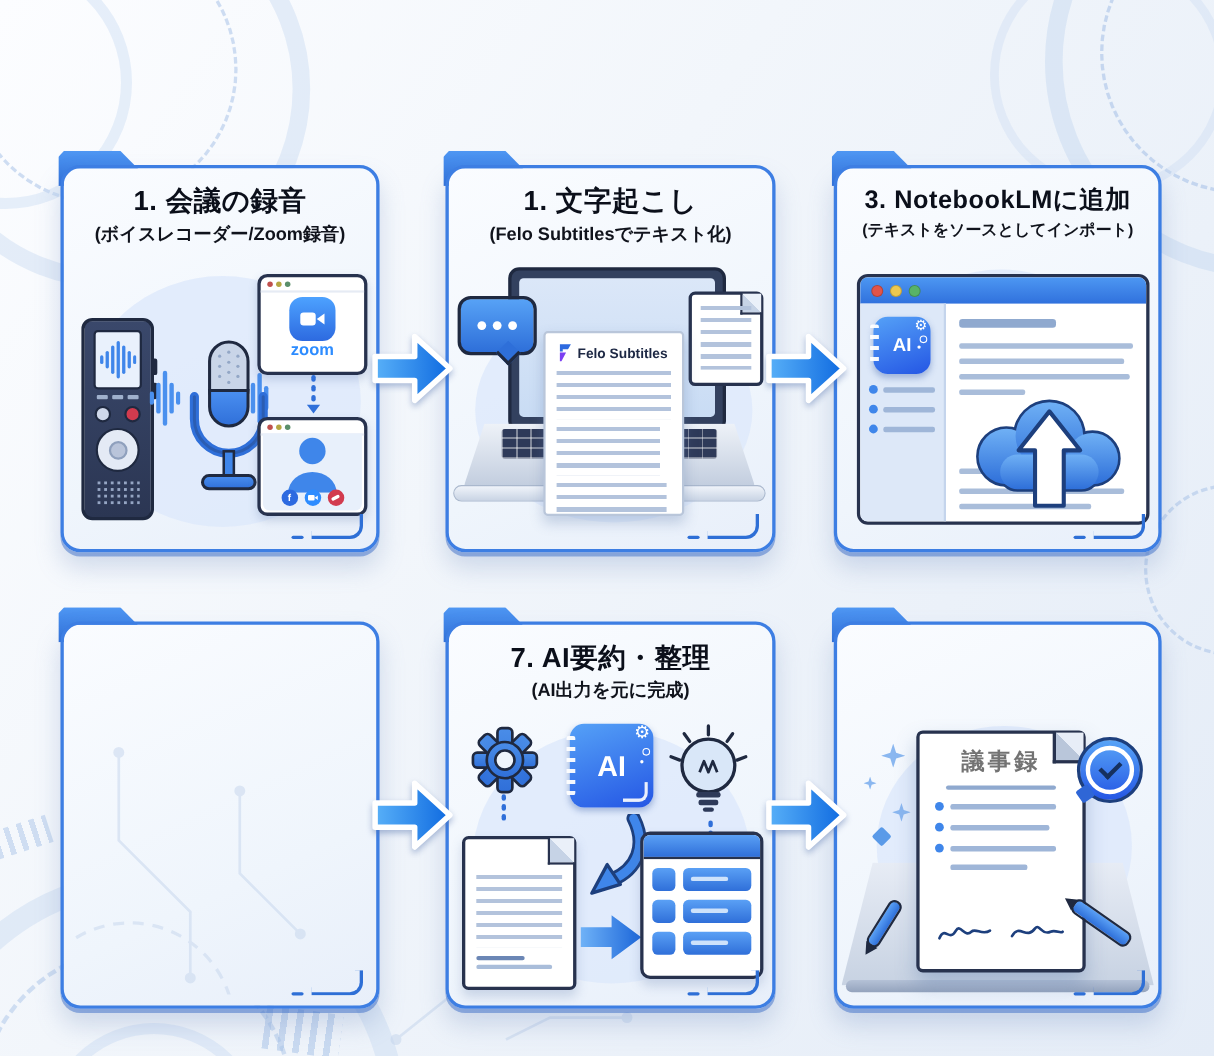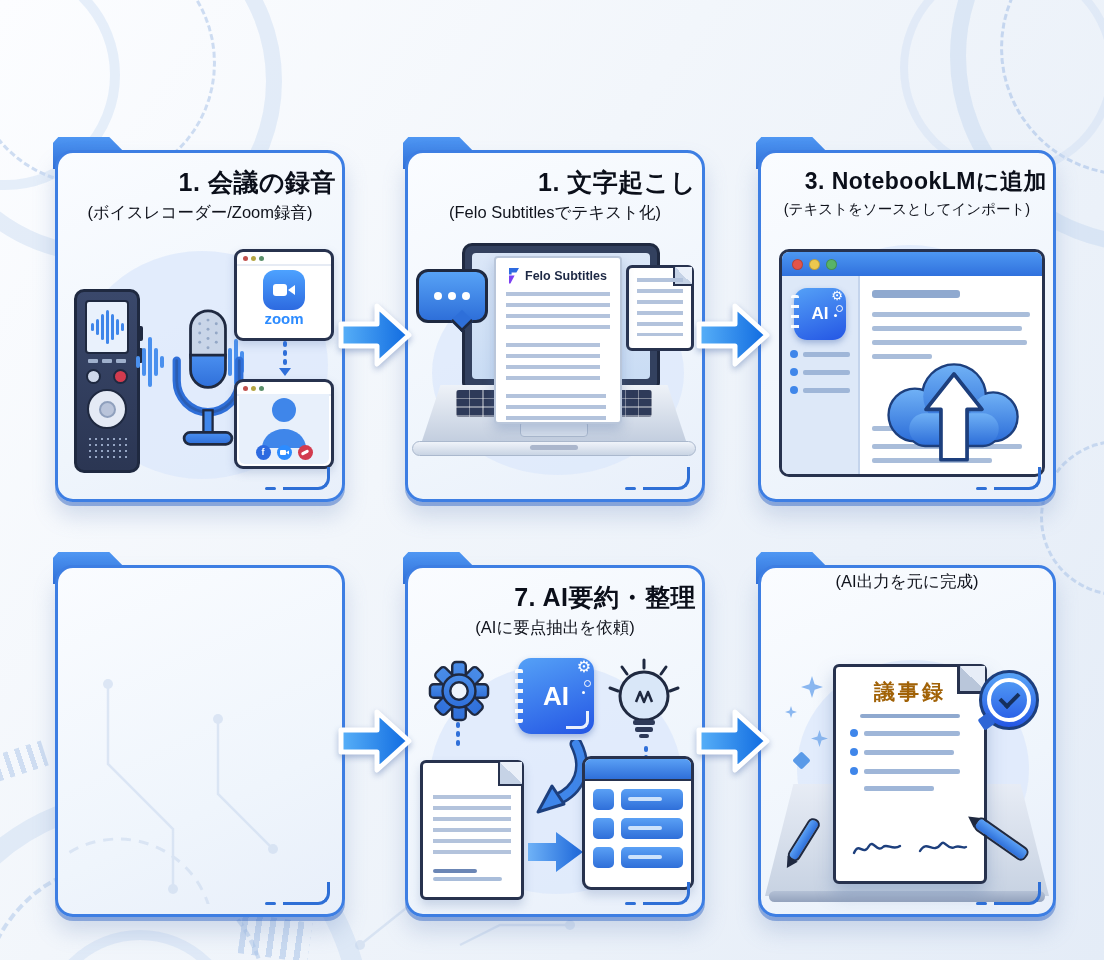--- a/index.html
+++ b/index.html
@@ -13,22 +13,22 @@
     font-size:57px;font-weight:bold;color:#1a2647;letter-spacing:1px;z-index:2;}
   
   .card{position:absolute;z-index:2;}
   .tab{position:absolute;top:-13px;left:-2px;width:88px;height:32px;
     background:linear-gradient(180deg,#4f97f3,#2e6fd9);
     clip-path:polygon(0 100%,0 18%,6% 0,64% 0,100% 100%);}
   .card-body{position:absolute;inset:0;
     background:linear-gradient(155deg,#fafcff 0%,#eff5fc 65%,#e8effa 100%);
     border:3px solid #3d7ee3;border-radius:18px;
     box-shadow:0 4px 0 rgba(45,98,196,.45),0 14px 22px rgba(110,140,190,.28);}
-  .step-title{margin:13px 6px 0;text-align:right;font-size:25px;font-weight:bold;color:#0b0f1a;letter-spacing:.5px;}
-  .step-sub{margin:3px 3px 0;text-align:center;font-size:16.5px;font-weight:normal;color:#10131c;}
+  .step-title{margin:13px 6px 0;text-align:center;font-size:25px;font-weight:bold;color:#0b0f1a;letter-spacing:.5px;}
+  .step-sub{margin:3px 3px 0;text-align:center;font-size:16.5px;font-weight:bold;color:#10131c;}
   .tight .step-title{font-size:23px;}
   .tight .step-sub{font-size:14.5px;}
   .illus{position:absolute;left:6px;right:6px;top:90px;bottom:12px;}
   .halo{position:absolute;background:#dde9fb;border-radius:50%;opacity:.8;}
   .corner-bracket{position:absolute;right:12px;bottom:9px;width:44px;height:20px;
     border-right:3.5px solid #2e6fd6;border-bottom:3.5px solid #2e6fd6;border-bottom-right-radius:12px;}
   .corner-dash{position:absolute;right:66px;bottom:9px;width:11px;height:3.5px;background:#2e6fd6;border-radius:2px;}
   
   .flow-arrow{position:absolute;width:76px;height:70px;z-index:4;filter:drop-shadow(0 3px 3px rgba(80,110,170,.45));}
   
@@ -62,21 +62,21 @@
   .phone-glyph{width:8px;height:3px;background:#fff;border-radius:2px;transform:rotate(-28deg);}
   
   .bubble{position:absolute;background:linear-gradient(180deg,#57a2f6,#2e6fd9);border:3px solid #1f2940;border-radius:12px;
     display:flex;align-items:center;justify-content:center;gap:6px;z-index:3;}
   .bubble-tail{position:absolute;bottom:-9px;right:15px;width:13px;height:13px;background:#2e6fd9;
     border-right:3px solid #1f2940;border-bottom:3px solid #1f2940;transform:rotate(45deg);}
   .bdot{width:8px;height:8px;border-radius:50%;background:#fff;}
   .lt-screen{position:absolute;background:#33415f;border:3px solid #1f2940;border-radius:10px 10px 6px 6px;}
   .lt-screen-inner{position:absolute;inset:7px;background:linear-gradient(180deg,#dbe7f8,#c9dcf4);border-radius:4px;}
   .lt-doc{position:absolute;background:#fff;border:2px solid #b9c6da;border-radius:4px;
-    box-shadow:0 6px 12px rgba(90,120,170,.3);padding:9px 10px;box-sizing:border-box;z-index:2;}
+    box-shadow:0 6px 12px rgba(90,120,170,.3);padding:9px 10px;box-sizing:border-box;z-index:2;margin-top:45px;}
   .lt-doc-head{display:flex;align-items:center;gap:5px;margin-bottom:8px;}
   .felo-text{font-size:12.5px;font-weight:bold;color:#1d2844;white-space:nowrap;}
   .stripes{background:repeating-linear-gradient(180deg,#b3c3dc 0 4px,transparent 4px 11px);}
   .lt-kb{position:absolute;background:linear-gradient(180deg,#eef2f8,#c3cedf);clip-path:polygon(7% 0,93% 0,100% 100%,0 100%);}
   .lt-keys{position:absolute;left:34px;right:34px;top:5px;height:27px;border-radius:3px;background-color:#2e3a59;
     background-image:repeating-linear-gradient(90deg,rgba(255,255,255,.4) 0 1.5px,transparent 1.5px 13px),
       repeating-linear-gradient(0deg,rgba(255,255,255,.4) 0 1.5px,transparent 1.5px 9px);}
   .lt-track{position:absolute;left:50%;transform:translateX(-50%);top:36px;width:66px;height:14px;background:#d5deeb;
     border-radius:4px;border:1px solid #aab8cd;}
   .lt-base{position:absolute;background:linear-gradient(180deg,#f0f4fa,#c9d4e4);border-radius:8px;border:1px solid #aab8cd;}
@@ -114,21 +114,21 @@
   .ml-bar{flex:1;height:21px;background:linear-gradient(180deg,#5aa0f5,#2f6fd9);border-radius:5px;position:relative;}
   .ml-bar::after{content:"";position:absolute;left:7px;top:8px;width:55%;height:3.5px;background:#cde2fb;border-radius:2px;}
   
   .star{position:absolute;background:#8ab7f0;clip-path:polygon(50% 0,62% 38%,100% 50%,62% 62%,50% 100%,38% 62%,0 50%,38% 38%);}
   .diamond{position:absolute;background:#5a9ae8;transform:rotate(45deg);border-radius:2px;}
   .tablet{position:absolute;background:linear-gradient(180deg,#e7ecf5,#c7d2e2);clip-path:polygon(10% 0,90% 0,100% 100%,0 100%);}
   .tablet-edge{position:absolute;height:11px;background:linear-gradient(180deg,#b4c1d6,#94a3bd);border-radius:7px;}
   .paper{position:absolute;background:#fff;border:3px solid #27324e;border-radius:6px;box-shadow:0 10px 18px rgba(90,120,170,.35);}
   .paper-fold{position:absolute;top:-1px;right:-1px;width:25px;height:25px;
     background:linear-gradient(225deg,#e7edf7 50%,#b9c6da 50%);border-left:3px solid #27324e;border-bottom:3px solid #27324e;}
-  .paper-title{margin-top:11px;text-align:center;font-size:21px;font-weight:bold;color:#a16207;letter-spacing:3px;}
+  .paper-title{margin-top:11px;text-align:center;font-size:21px;font-weight:bold;color:#737373;letter-spacing:3px;}
   .paper-divider{margin:8px auto 0;width:68%;height:4px;background:#8fa9cf;border-radius:2px;}
   .prow{display:flex;align-items:center;gap:6px;margin:11px 14px 0;}
   .pdot{width:8px;height:8px;border-radius:50%;background:#3f86ea;flex:none;}
   .pbar{height:5px;background:#9fb6d8;border-radius:2px;}
   .sig-row{position:absolute;bottom:22px;left:8px;right:8px;display:flex;justify-content:space-around;}
   .badge{position:absolute;border-radius:50%;background:linear-gradient(180deg,#58a4f7,#2456e4);border:3px solid #1d3f7d;
     display:flex;align-items:center;justify-content:center;z-index:3;}
   .badge-ring{width:68%;height:68%;border:4px solid #fff;border-radius:50%;display:flex;align-items:center;justify-content:center;}
   .badge-check{width:15px;height:8px;border-left:4px solid #16305e;border-bottom:4px solid #16305e;transform:rotate(-45deg);margin-top:-4px;}
   .badge-tail{position:absolute;left:-2px;bottom:-1px;width:13px;height:13px;background:#2f66d6;transform:rotate(55deg);border-radius:2px;z-index:-1;}
@@ -442,21 +442,21 @@
       </svg>
       <span class="corner-dash"></span>
       <span class="corner-bracket"></span>
     </div>
   </section>
 
   <section class="card" style="left:405px;top:565px;width:300px;height:352px;">
     <div class="tab"></div>
     <div class="card-body">
       <h2 class="step-title">7. AI要約・整理</h2>
-      <p class="step-sub">(AIに要点抽出を依頼)</p>
+      <p class="step-sub">(AI出力を元に完成)</p>
       <div class="illus">
         <div class="halo" style="left:16px;top:6px;width:252px;height:230px;"></div>
 
         <svg style="position:absolute;left:14px;top:2px;" width="62" height="62" viewBox="0 0 64 64">
           <defs>
               <linearGradient id="ggear" x1="0" y1="0" x2="0" y2="1">
                 <stop offset="0" stop-color="#4a8de8"></stop>
                 <stop offset="1" stop-color="#2f6fd9"></stop>
               </linearGradient>
             </defs>
@@ -547,21 +547,20 @@
         </div>
       </div>
       <span class="corner-dash"></span>
       <span class="corner-bracket"></span>
     </div>
   </section>
 
   <section class="card" style="left:758px;top:565px;width:298px;height:352px;">
     <div class="tab"></div>
     <div class="card-body">
-      <p class="step-sub">(AI出力を元に完成)</p>
       <div class="illus">
         <div class="halo" style="left:30px;top:2px;width:232px;height:218px;"></div>
 
         <span class="star" style="left:34px;top:18px;width:22px;height:22px;"></span>
         <span class="star" style="left:18px;top:48px;width:12px;height:12px;"></span>
         <span class="star" style="left:44px;top:72px;width:17px;height:17px;"></span>
         <span class="diamond" style="left:28px;top:96px;width:13px;height:13px;"></span>
 
         <div class="badge" style="right:8px;top:12px;width:54px;height:54px;">
           <span class="badge-ring">

